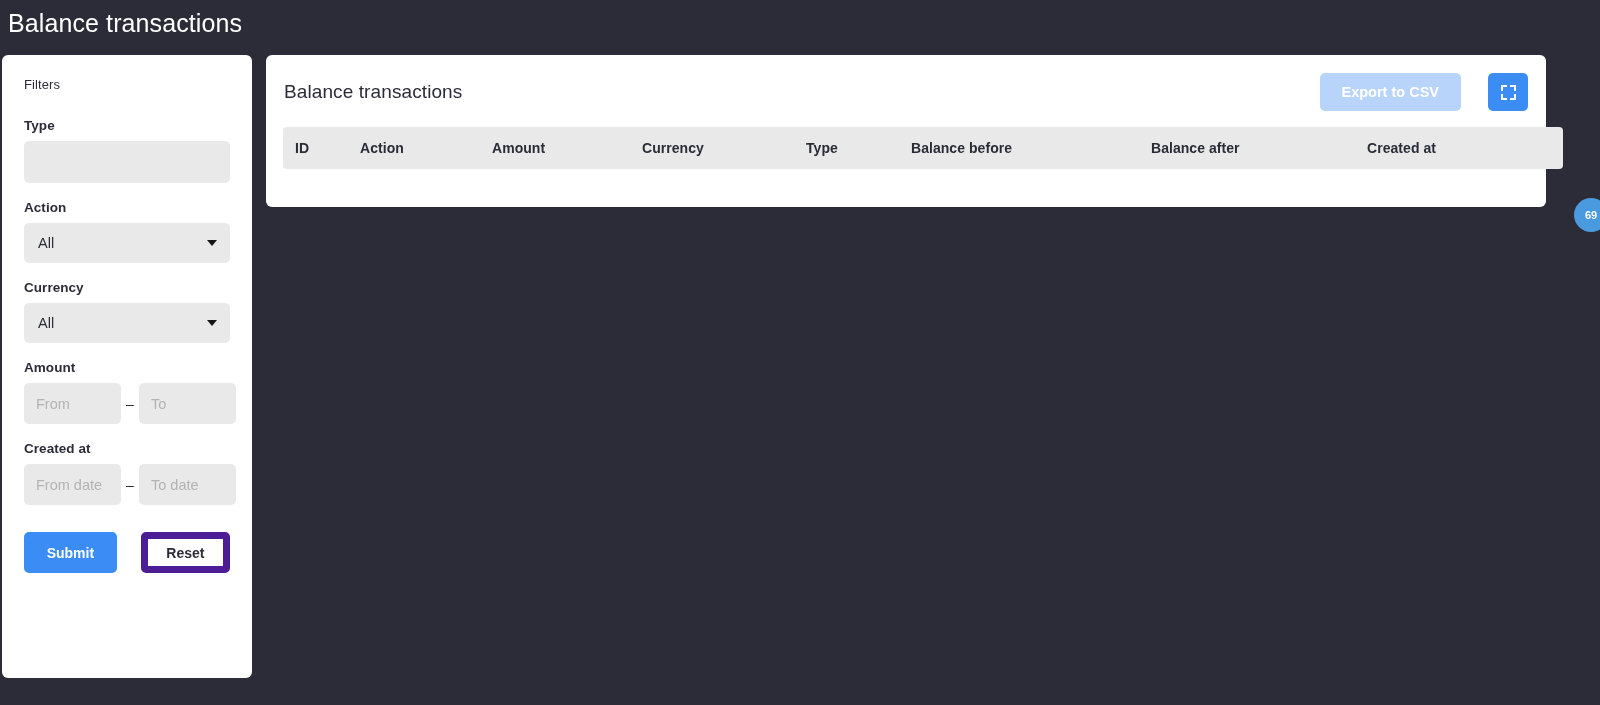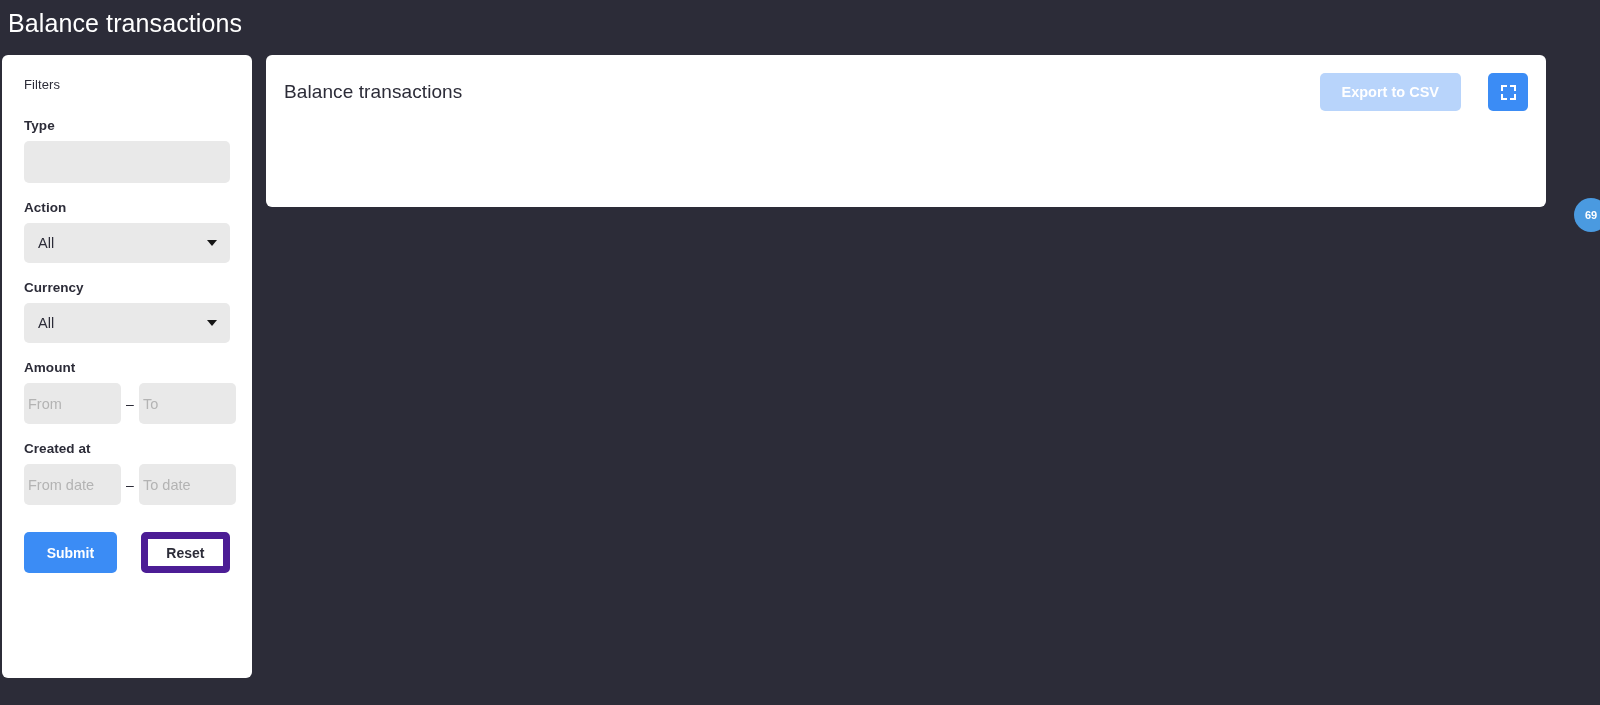--- a/index.html
+++ b/index.html
@@ -120,21 +120,21 @@
 
   .range-input {
     width: 97px;
     height: 41px;
     background: #e9e9e9;
     border: none;
     border-radius: 5px;
     outline: none;
     font-family: inherit;
     font-size: 14.5px;
-    padding: 0 4px;
+    padding: 0 12px;
     color: #2c2c38;
   }
 
   .range-input::placeholder { color: #b3b3b3; opacity: 1; }
 
   .range-dash {
     width: 18px;
     text-align: center;
     color: #2c2c38;
     font-size: 14px;
@@ -359,16 +359,35 @@
               <path d="M2 6 V2 H6"></path>
               <path d="M11 2 H15 V6"></path>
               <path d="M15 11 V15 H11"></path>
               <path d="M6 15 H2 V11"></path>
             </svg>
           </span>
         </button>
       </div>
     </div>
 
+    <table>
+      <thead>
+        <tr>
+          <th class="col-id">ID</th>
+          <th class="col-action">Action</th>
+          <th class="col-amount">Amount</th>
+          <th class="col-currency">Currency</th>
+          <th class="col-type">Type</th>
+          <th class="col-bbefore">Balance before</th>
+          <th class="col-bafter">Balance after</th>
+          <th class="col-created">Created at</th>
+        </tr>
+      </thead>
+      <tbody>
+        <tr class="tbody-empty">
+          <td colspan="8"></td>
+        </tr>
+      </tbody>
+    </table>
   </div>
 </div>
 
 <div class="edge-badge">69</div>
 
 </body></html>

